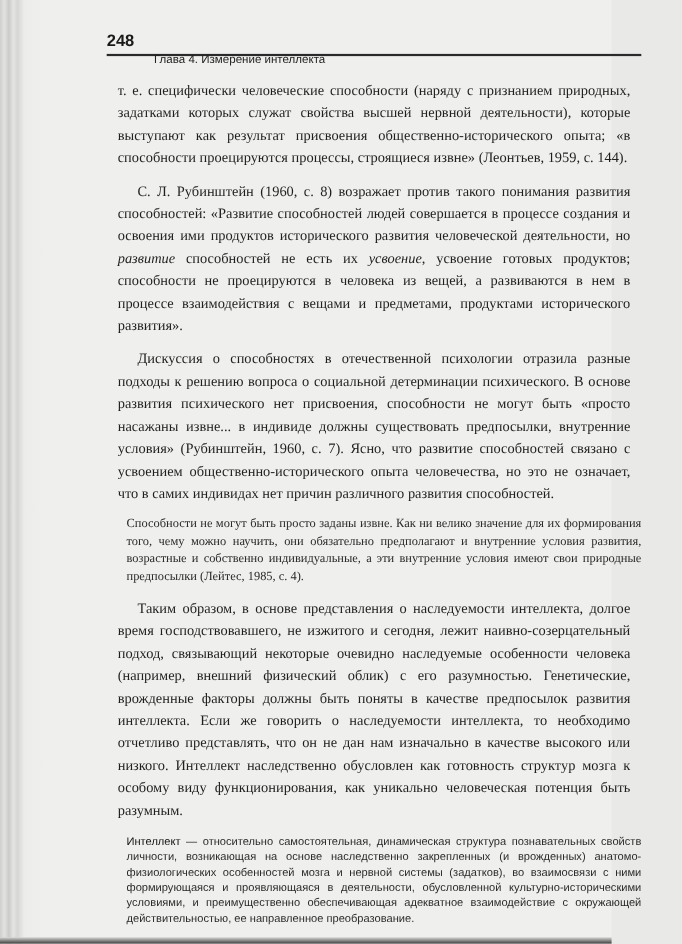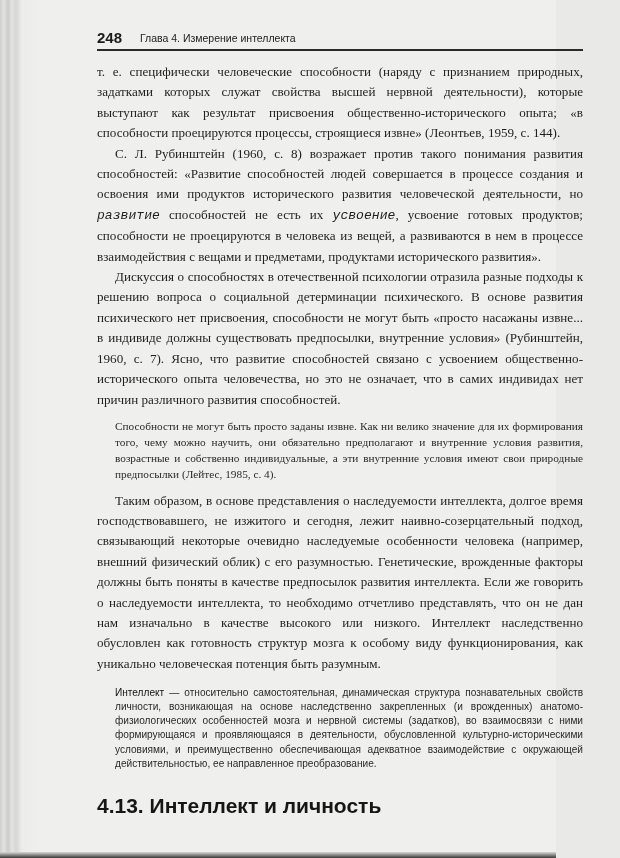--- a/index.html
+++ b/index.html
@@ -22,44 +22,44 @@
   }
   .header {
     position: absolute; left: 97px; top: 29px; width: 486px; height: 20px;
     border-bottom: 2px solid #2a2a2a;
     font-family: "Liberation Sans", "DejaVu Sans", sans-serif;
   }
   .page-num {
     position: absolute; left: 0; top: 0; font-size: 15px; font-weight: bold; color: #1a1a1a;
   }
   .chapter-title {
-    position: absolute; left: 43px; top: 3px; font-size: 10.5px; color: #222;
+    position: absolute; left: 43px; top: 19px; font-size: 10.5px; color: #222;
   }
   .body-text {
     position: absolute; left: 97px; top: 62px; width: 486px;
     font-size: 13.1px; line-height: 20.4px; text-align: justify;
   }
-  .body-text p { margin: 0; }
+  .body-text p { margin: 10px; }
   .indent { text-indent: 18px; }
   .quote {
     margin: 9px 0 8px 18px !important;
     font-size: 11.3px; line-height: 15.9px; color: #2a2a2a; text-align: justify;
   }
   .definition {
     margin: 12px 0 0 18px !important;
     font-family: "Liberation Sans", "DejaVu Sans", sans-serif;
     font-size: 10.1px; line-height: 14.1px; color: #2a2a2a; text-align: justify;
   }
   .definition .term { font-weight: normal; color: #111; }
   .section-title {
     margin: 22px 0 6px 0 !important;
     font-family: "Liberation Sans", "DejaVu Sans", sans-serif;
     font-size: 21px; font-weight: bold; line-height: 26px; color: #161616;
   }
-  em { font-style: italic; font-family: Liberation Mono, monospace; }
+  em { font-style: italic; }
 </style>
 </head>
 <body>
 
 <div class="page">
 
   <div class="header">
     <span class="page-num">248</span>
     <span class="chapter-title">Глава 4. Измерение интеллекта</span>
   </div>

